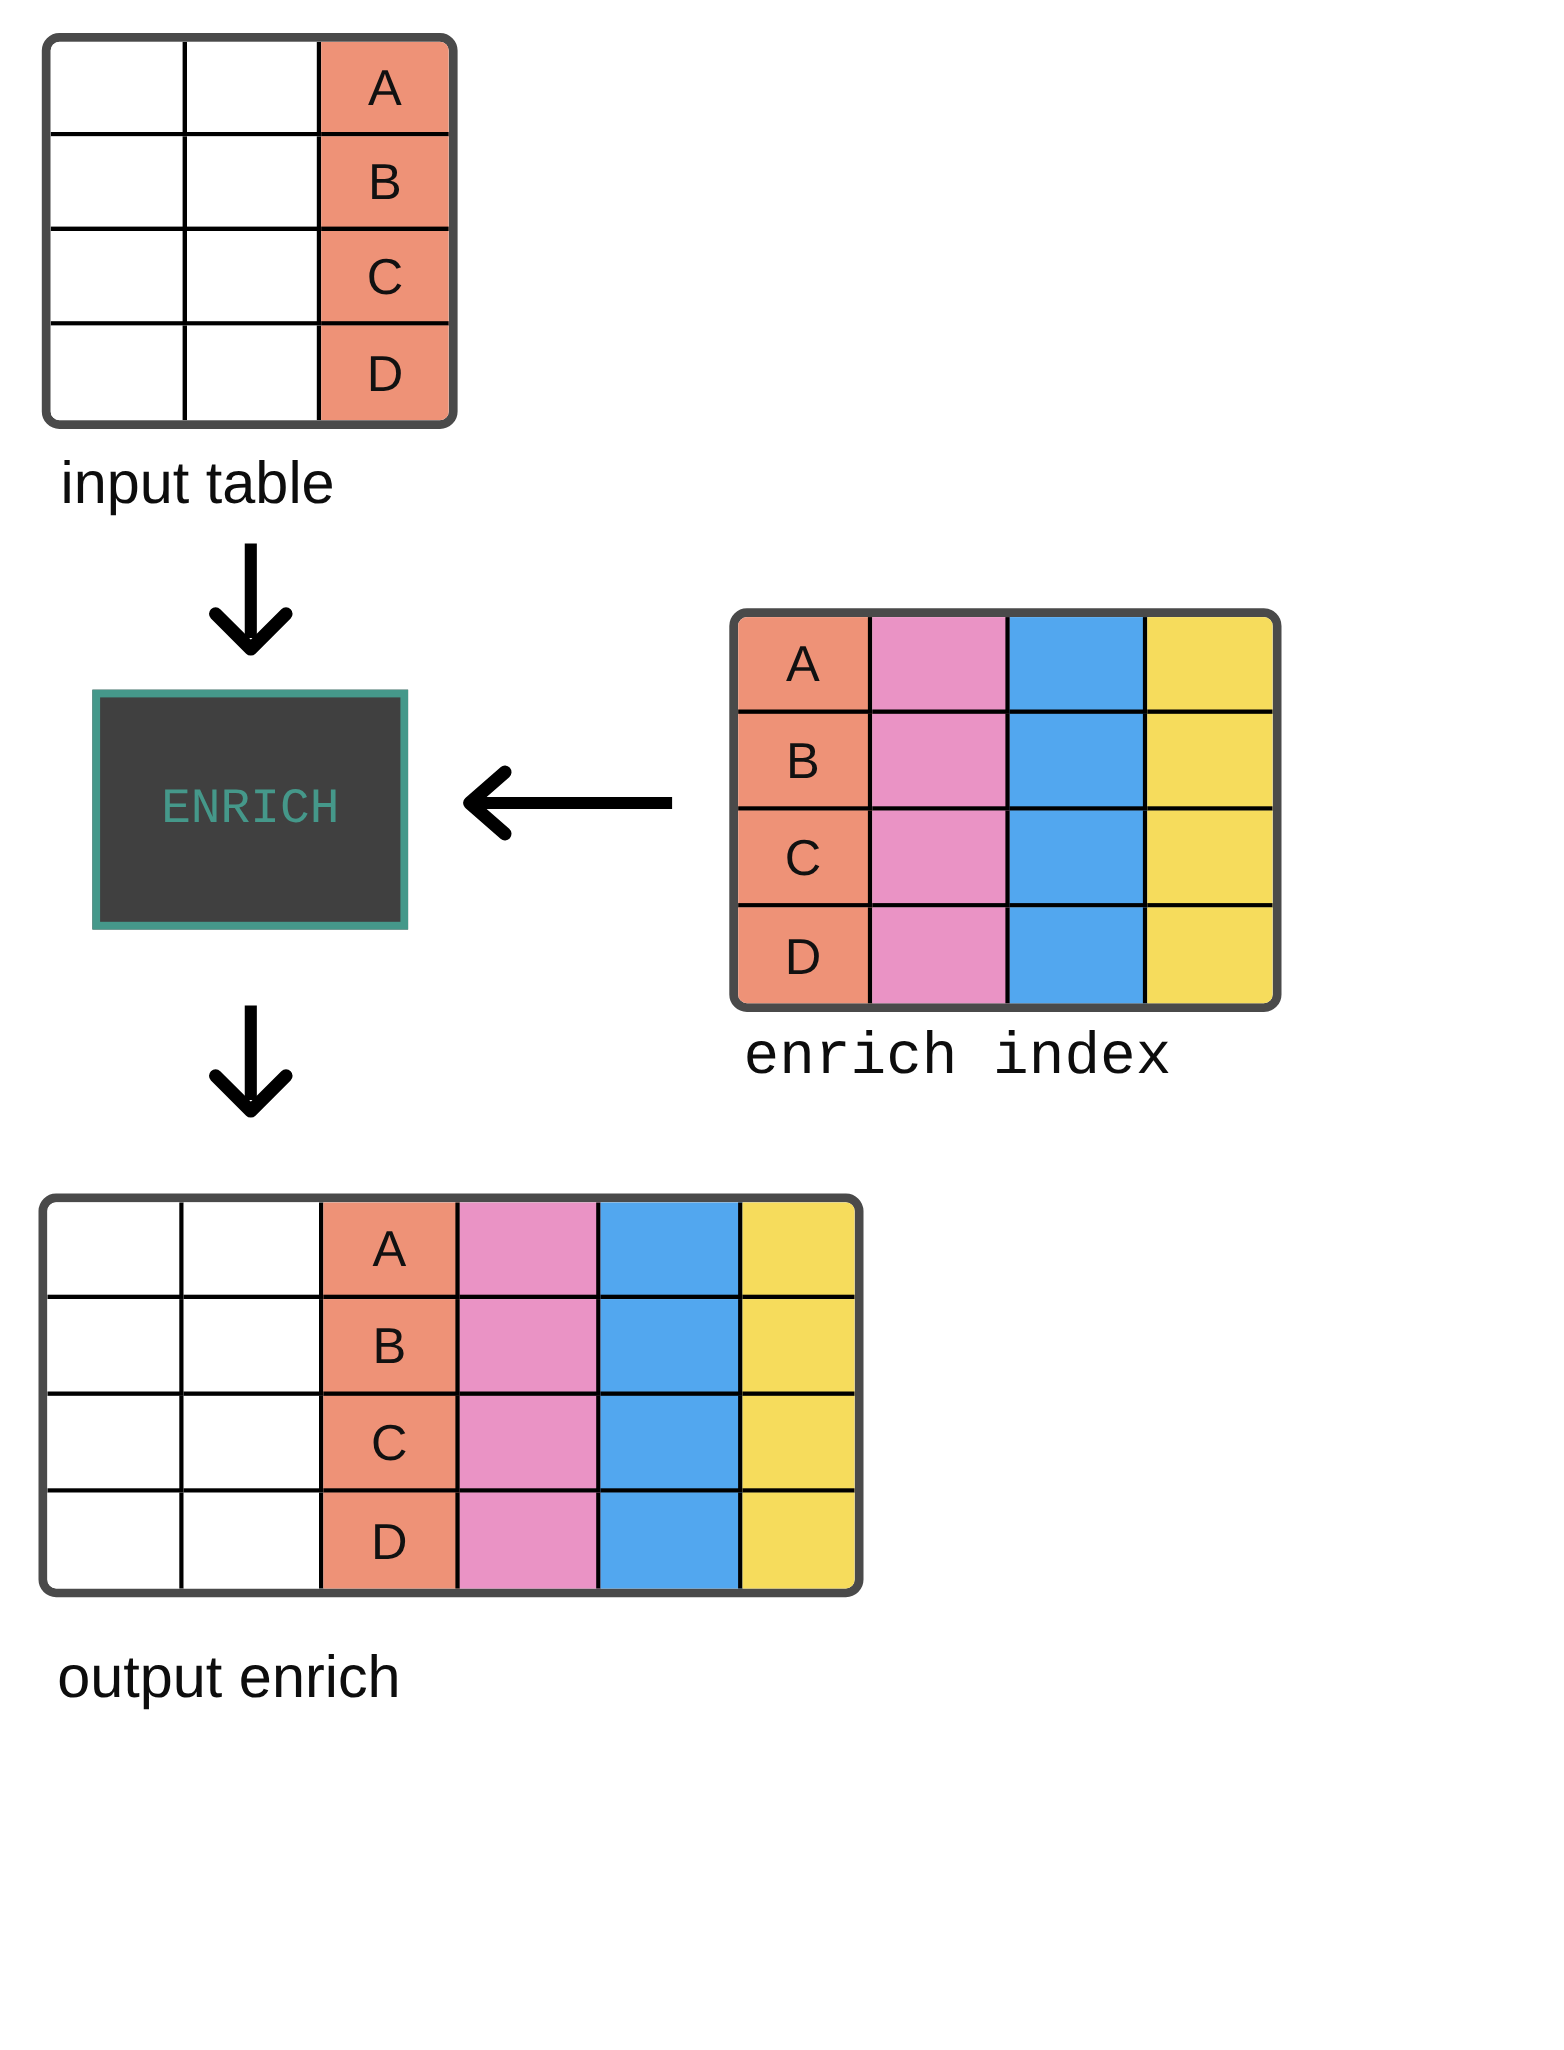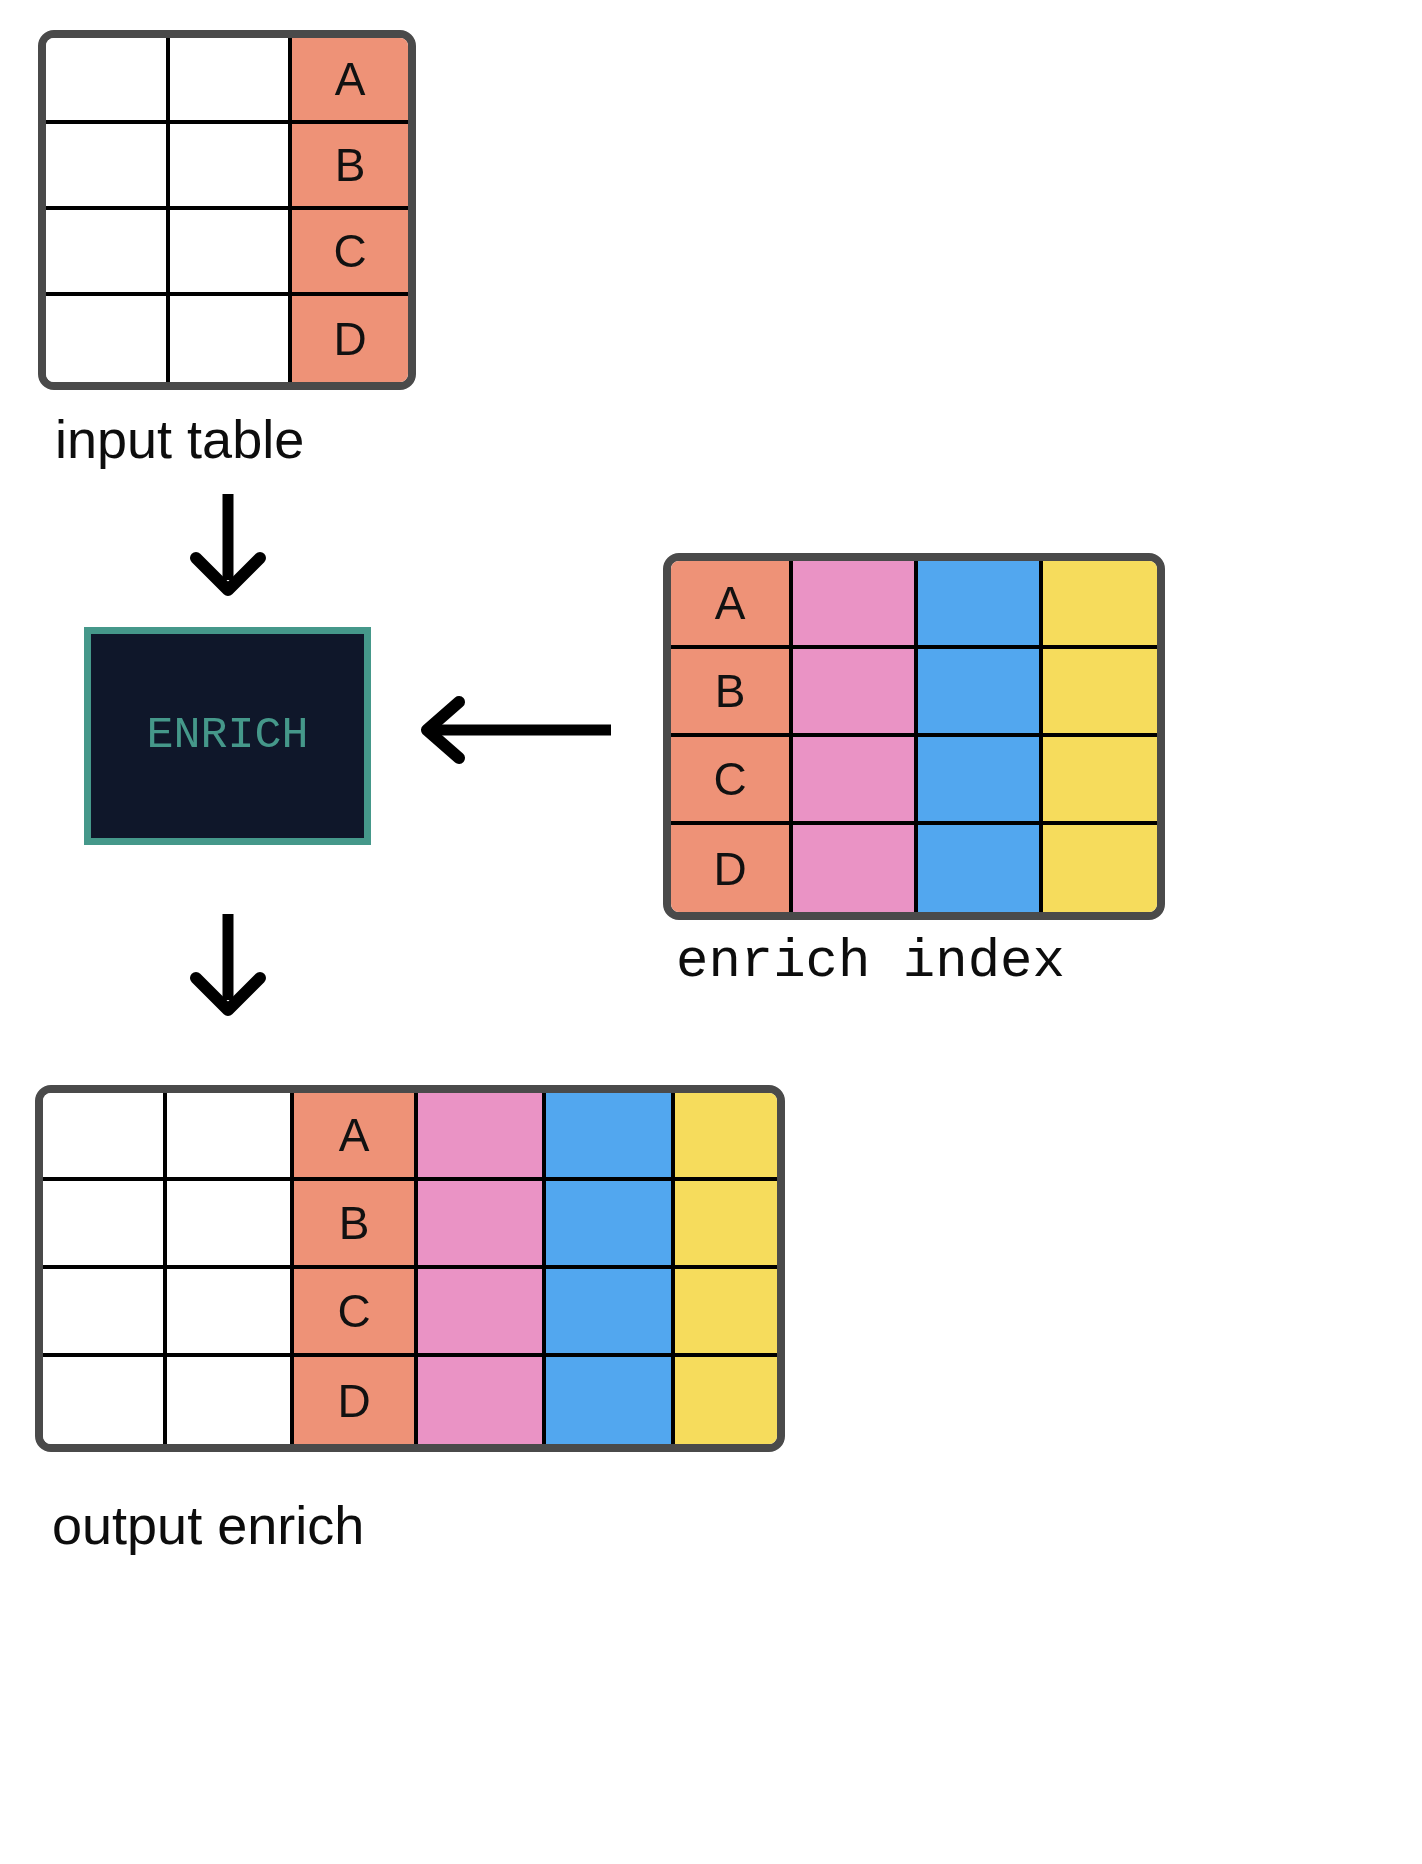--- a/index.html
+++ b/index.html
@@ -108,21 +108,21 @@
 
   
   #enrich-command-box {
     position: absolute;
     left: 84px;
     top: 627px;
     width: 287px;
     height: 218px;
     box-sizing: border-box;
     border: 7px solid #45988a;
-    background: #0f172a;
+    background: #404040;
     display: flex;
     flex-direction: row;
     align-items: center;
     justify-content: center;
   }
   #enrich-command-box .cmd-line {
     font-family: "Liberation Mono", monospace;
     font-size: 45px;
     color: #45988a;
     line-height: 1.28;

